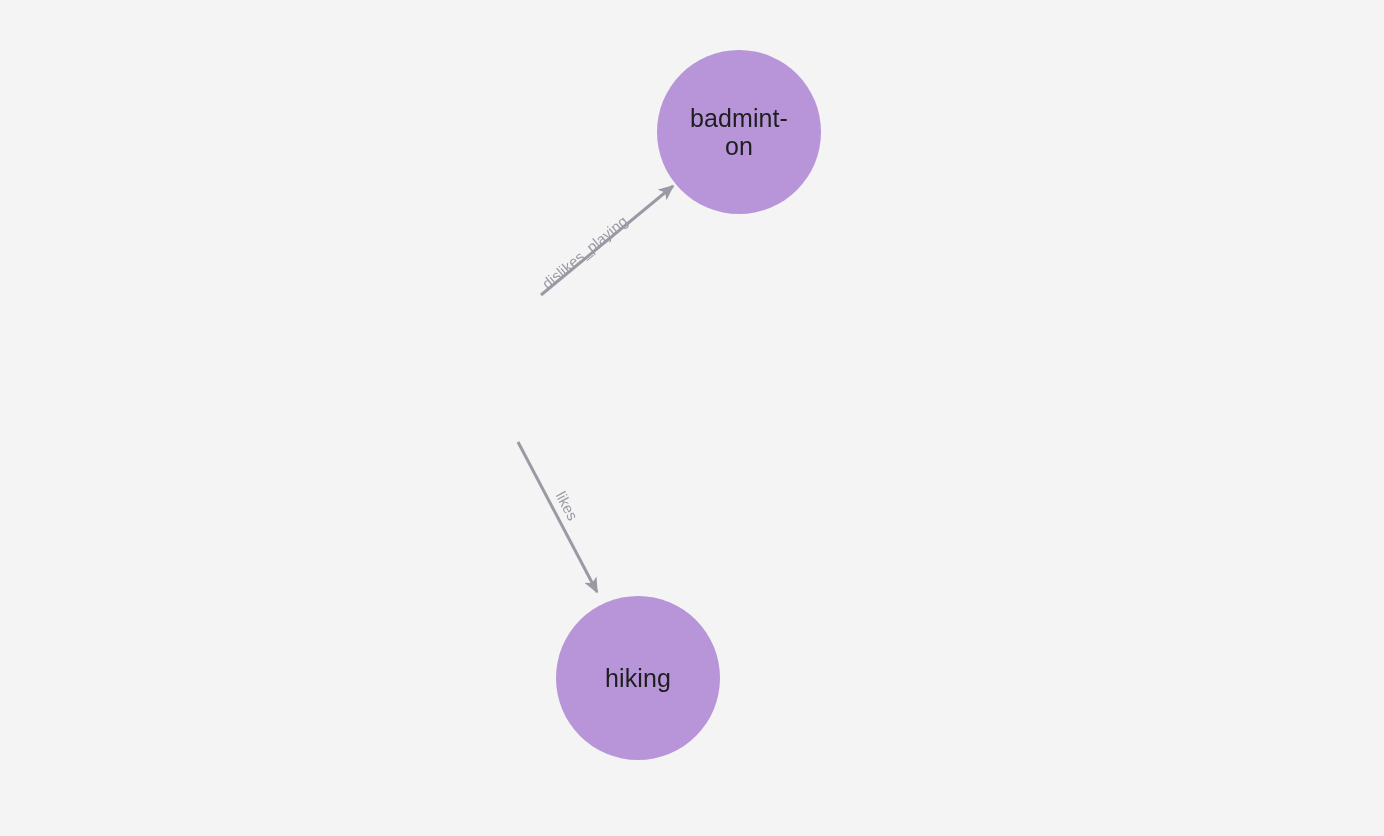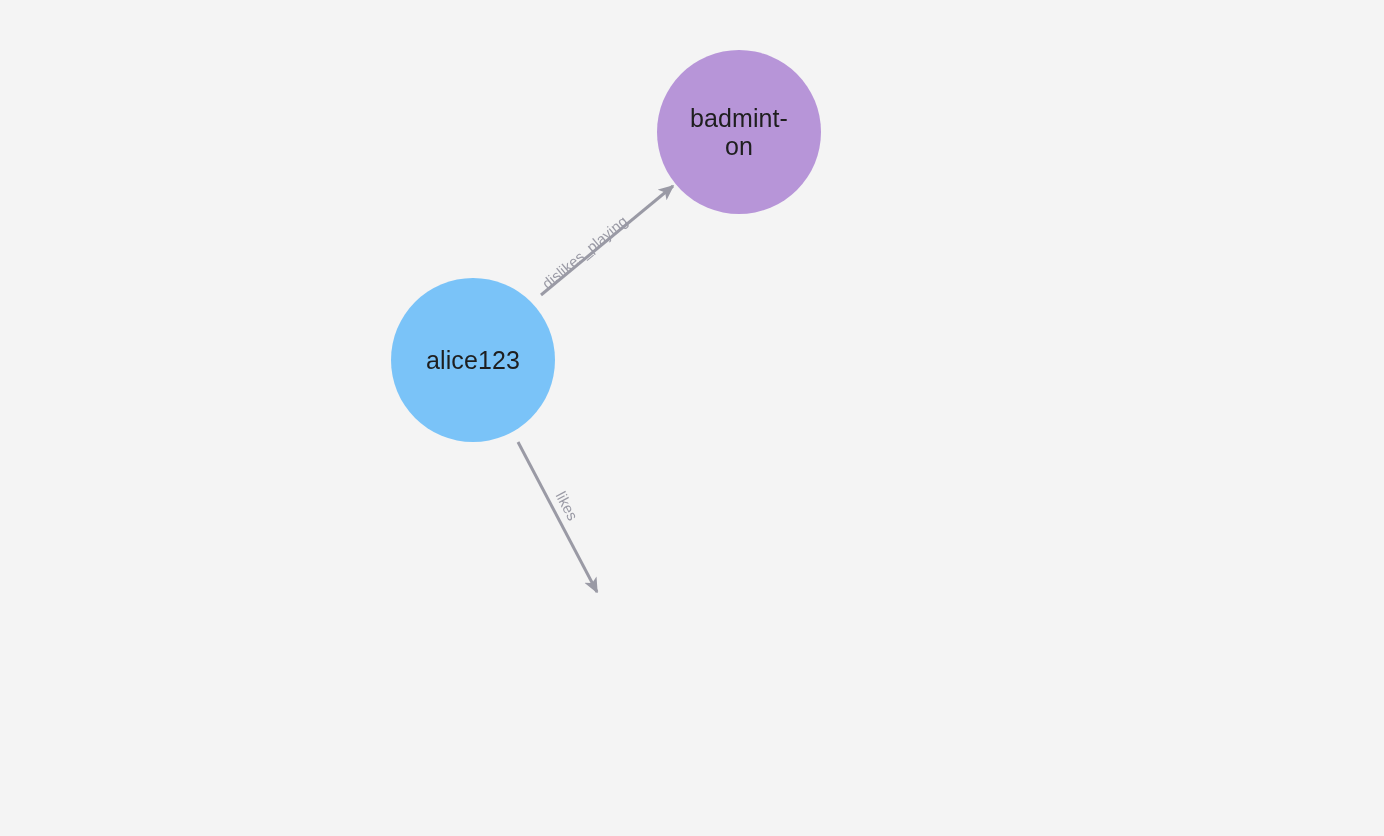--- a/index.html
+++ b/index.html
@@ -69,23 +69,23 @@
       </marker>
     </defs>
     <line id="edge-line-0" x1="541" y1="295" x2="673" y2="186" stroke="#9a9aa5" stroke-width="3" marker-end="url(#arrowhead-gray)"></line>
     <line id="edge-line-1" x1="518" y1="442" x2="597" y2="592" stroke="#9a9aa5" stroke-width="3" marker-end="url(#arrowhead-gray)"></line>
   </svg>
 
   <div id="edge-label-0" class="edge-label" style="left: 544px; top: 277px; color: rgb(154, 154, 165); transform: rotate(-39.5deg);">dislikes_playing</div>
 
   <div id="edge-label-1" class="edge-label" style="left: 560px; top: 484px; color: rgb(154, 154, 165); transform: rotate(62.2deg);">likes</div>
 
-  <div id="node-0" class="node" style="left: 391px; top: 278px; width: 164px; height: 164px; background: rgb(122, 195, 248);">
-    <span class="node-label" style="color: rgb(30, 30, 30);">alice123</span>
-  </div>
 
   <div id="node-1" class="node" style="left: 657px; top: 50px; width: 164px; height: 164px; background: rgb(183, 149, 216);">
     <span class="node-label" style="color: rgb(30, 30, 30);">badmint-
 on</span>
   </div>
 
+  <div id="node-2" class="node" style="left: 556px; top: 596px; width: 164px; height: 164px; background: rgb(183, 149, 216);">
+    <span class="node-label" style="color: rgb(30, 30, 30);">hiking</span>
+  </div>
 
 </div>
 
 </body></html>

